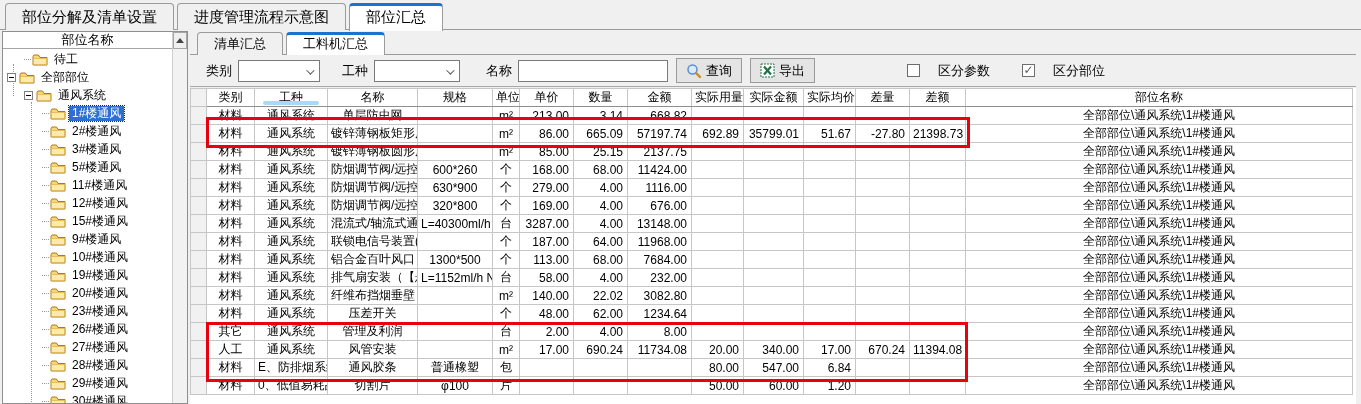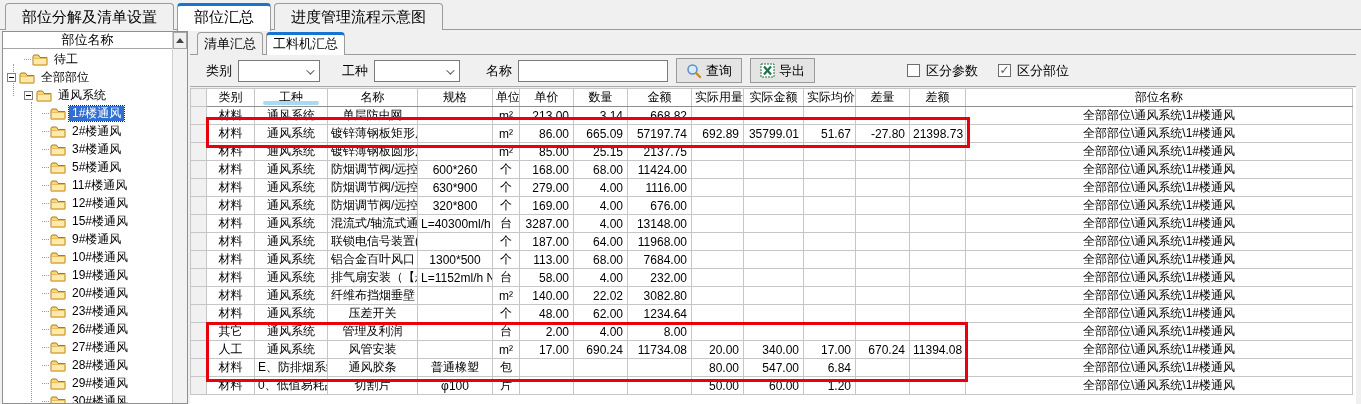--- a/index.html
+++ b/index.html
@@ -46,40 +46,40 @@
     position:relative; margin-right:3px; flex:0 0 auto;
   }
   .expander::after { content:""; position:absolute; left:1px; right:1px; top:3px; height:1px; background:#000; }
   .tree-item.lv0 { margin-left:1px; }
   .folder { margin-right:3px; flex:0 0 auto; }
   .tree-label { padding:0 3px; line-height:15px; }
   .tree-item.selected .tree-label { background:#2f6fd3; color:#fff; outline:1px dotted #0a2a66; }
   
   .inner-strip-line { position:absolute; left:190px; top:54px; width:1166px; height:1px; background:#9b9b9b; z-index:0; }
   .inner-tabs { position:absolute; left:197px; top:32px; display:flex; gap:3px; z-index:2; }
-  .inner-tabs .tab { height:23px; line-height:21px; padding:0 6px; font-size:13px; }
+  .inner-tabs .tab { height:23px; line-height:21px; padding:0 16px; font-size:13px; }
   .inner-tabs .tab.active { border-top:3px solid #1973d1; line-height:18px; height:23px; background:#fff; }
   
   .toolbar {
     position:absolute; left:190px; top:55px; width:1166px; height:32px;
     display:flex; align-items:center; border-bottom:1px solid #a8a8a8; background:#f0f0f0;
   }
   .tb-label { margin-left:16px; font-size:13px; }
   .combo {
     width:82px; height:22px; background:#fff; border:1px solid #7a7a7a; margin-left:6px;
     position:relative;
   }
   .combo .chev { position:absolute; right:7px; top:8px; width:6px; height:6px; border-right:1px solid #555; border-bottom:1px solid #555; transform:rotate(45deg) translateY(-2px); }
   .name-input { width:150px; height:22px; border:1px solid #7a7a7a; background:#fff; margin-left:6px; font-size:12px; padding:0 3px; }
   .btn {
     height:25px; margin-left:8px; padding:0 9px; display:flex; align-items:center; gap:4px;
     background:#e4e4e4; border:1px solid #9a9a9a; font-size:13px; cursor:default;
   }
   .btn svg { flex:0 0 auto; }
-  .cb-group { display:flex; align-items:center; margin-left:92px; gap:6px; }
+  .cb-group { display:flex; align-items:center; margin-left:92px; gap:18px; }
   .checkbox {
     width:13px; height:13px; background:#fff; border:1px solid #6d6d6d;
     display:flex; align-items:center; justify-content:center;
     font-size:12px; line-height:11px; color:#4d5d6b; font-weight:bold;
   }
   .cb-label { font-size:13px; margin-right:14px; }
   
   .grid-wrap { position:absolute; left:190px; top:88px; width:1166px; bottom:0; background:#fff; }
   table.grid { border-collapse:collapse; table-layout:fixed; width:1162px; }
   .grid th, .grid td {
@@ -93,22 +93,22 @@
   .grid td.ind, .grid th.ind { background:#f1f1f1; border-color:#c6c6c6; }
   
   .red-box { position:absolute; border:3px solid #e8000d; z-index:6; pointer-events:none; }
 </style>
 </head>
 <body>
 
 <div class="top-strip-line"></div>
 <div class="top-tabs">
   <div class="tab">部位分解及清单设置</div>
+  <div class="tab">进度管理流程示意图</div>
   <div class="tab active">部位汇总</div>
-  <div class="tab">进度管理流程示意图</div>
 </div>
 
 <div class="left-panel">
   <div class="tree-header">部位名称</div>
   <div class="tree-scroll">
     <div class="scroll-up">
         <span class="tri"></span>
       </div>
   </div>
   <div class="tree" id="tree">

